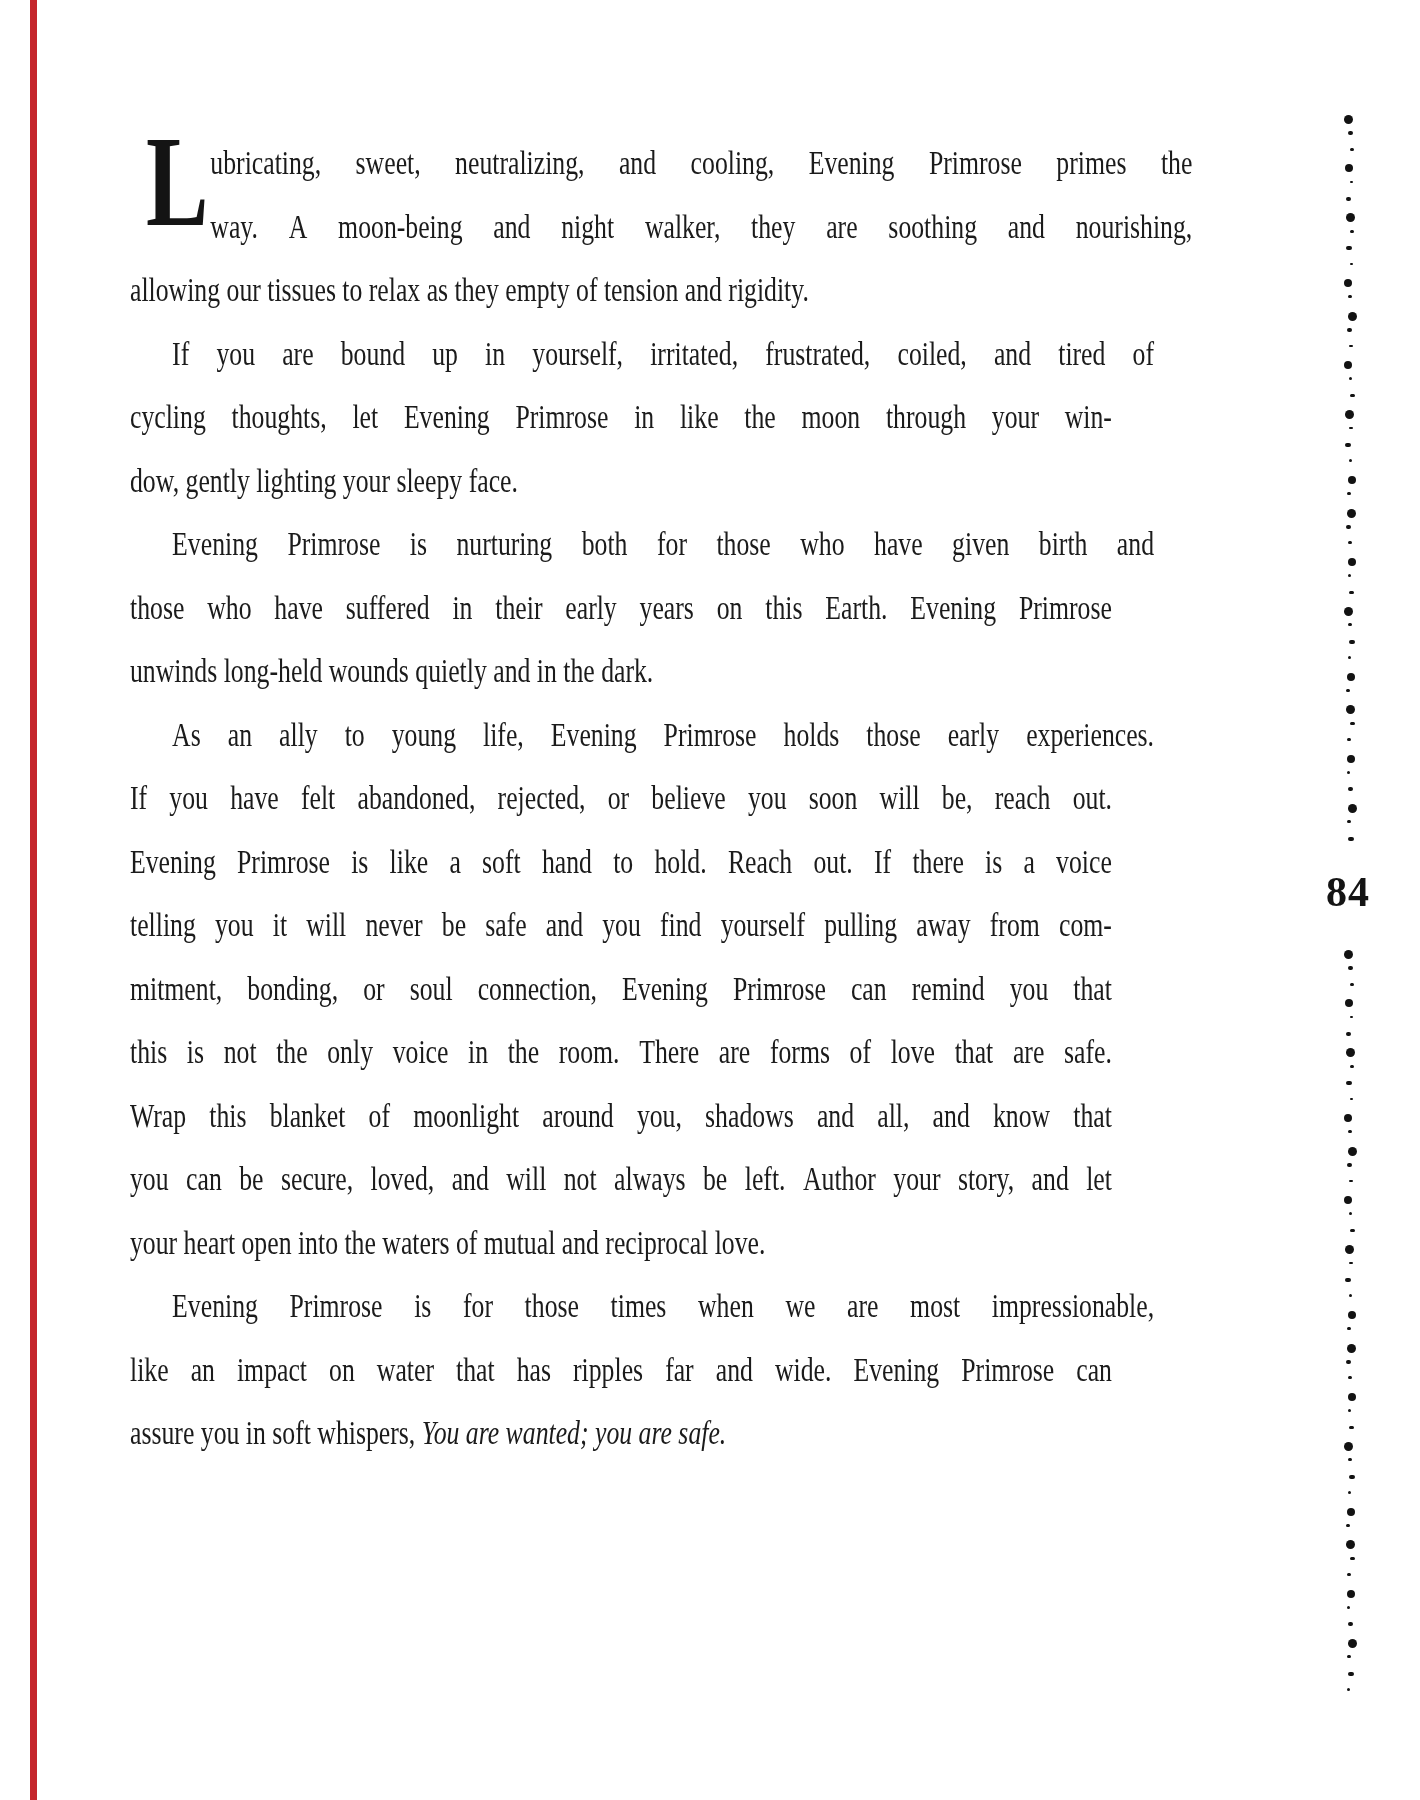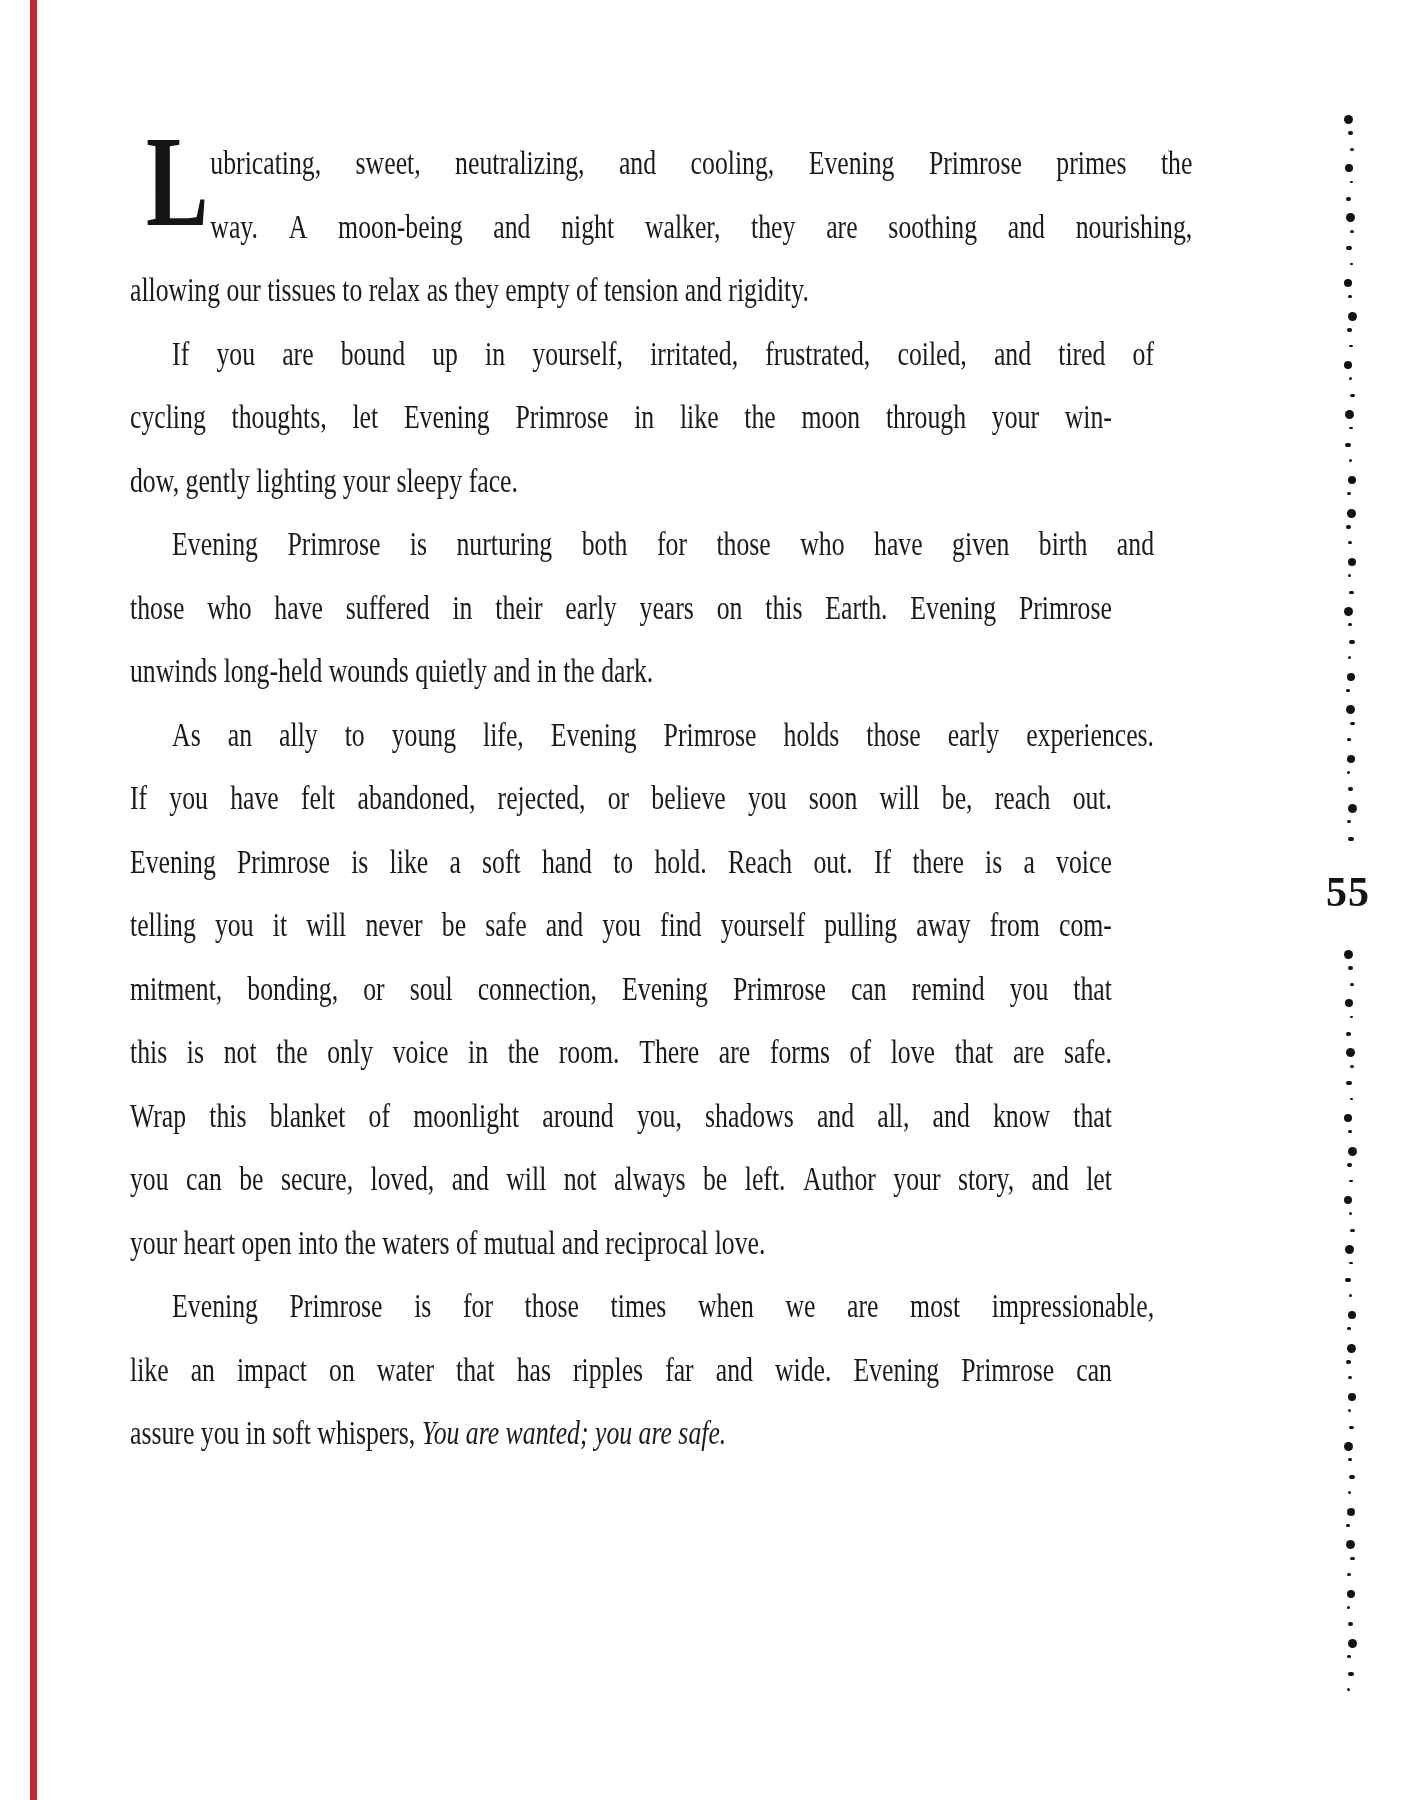--- a/index.html
+++ b/index.html
@@ -322,21 +322,21 @@
         <span>far</span>
         <span>and</span>
         <span>wide.</span>
         <span>Evening</span>
         <span>Primrose</span>
         <span>can</span>
       </div>
       <div class="line"><span>assure you in soft whispers, </span><span class="it">You are wanted; you are safe.</span></div>
     </div>
 
-  <div class="page-number">55</div>
+  <div class="page-number">84</div>
 
   <div class="dotted-seg seg-top">
       <div class="border-dot" style="top: 0px; left: 2.5px; width: 9px; height: 9px; border-radius: 50%;"></div>
       <div class="border-dot" style="top: 16.4px; left: 6.5px; width: 5px; height: 3.5px; border-radius: 2px;"></div>
       <div class="border-dot" style="top: 32.8px; left: 9px; width: 4px; height: 2.8px; border-radius: 2px;"></div>
       <div class="border-dot" style="top: 49.2px; left: 4px; width: 8px; height: 8px; border-radius: 50%;"></div>
       <div class="border-dot" style="top: 65.6px; left: 8.5px; width: 3px; height: 2.5px; border-radius: 2px;"></div>
       <div class="border-dot" style="top: 82px; left: 4.5px; width: 5px; height: 3.5px; border-radius: 2px;"></div>
       <div class="border-dot" style="top: 98.4px; left: 4.5px; width: 9px; height: 9px; border-radius: 50%;"></div>
       <div class="border-dot" style="top: 114.8px; left: 9px; width: 4px; height: 2.8px; border-radius: 2px;"></div>

